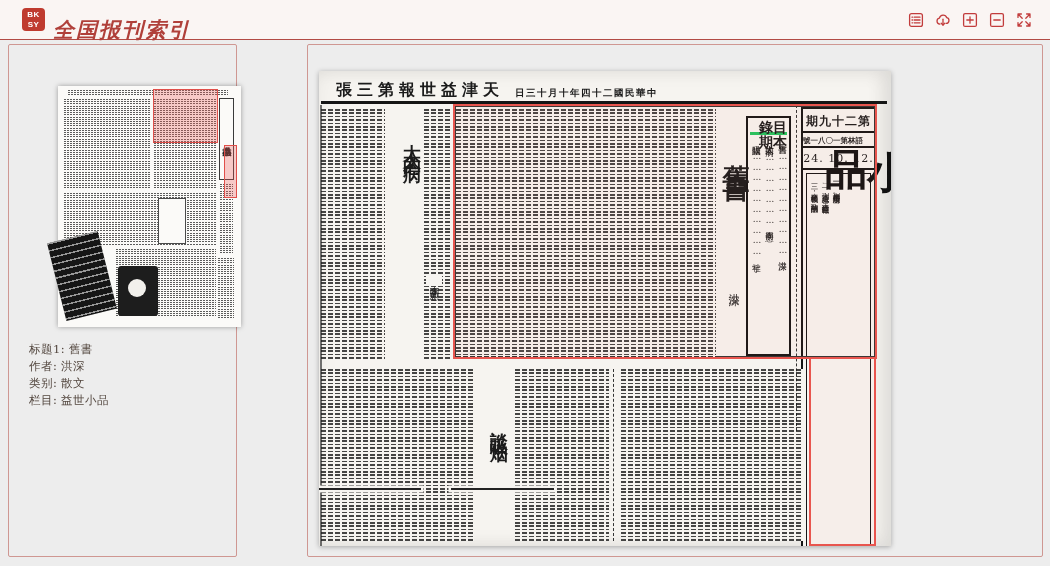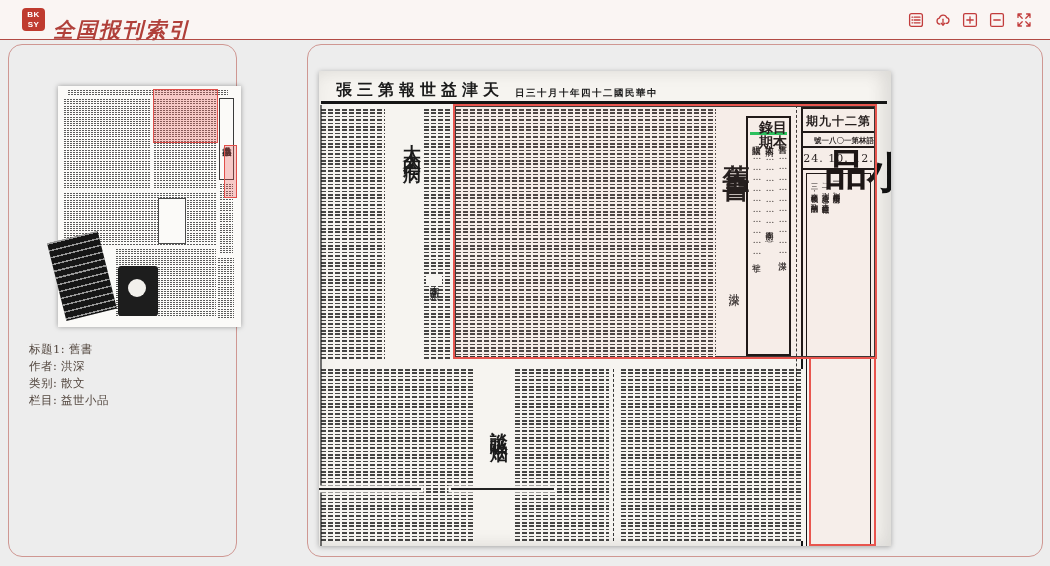--- a/index.html
+++ b/index.html
@@ -20,21 +20,21 @@
   .app-header{position:absolute;left:0;top:0;width:1050px;height:40px;background:var(--header-bg);border-bottom:1px solid #b24a44;}
   .seal{position:absolute;left:22px;top:8px;width:23px;height:23px;background:#bf3b2f;border-radius:4px;color:#fff;
         font-family:"Liberation Sans",sans-serif;font-weight:bold;font-size:8px;line-height:10px;text-align:center;padding-top:2px;letter-spacing:.5px;}
   .brand{position:absolute;left:53px;top:16px;font-size:21px;color:var(--accent);font-weight:bold;font-style:italic;letter-spacing:2px;white-space:nowrap;}
   .app-title{position:absolute;left:50%;top:11px;transform:translateX(-50%);font-size:15px;color:#9c3136;font-weight:bold;letter-spacing:.5px;white-space:nowrap;}
   .toolbar{position:absolute;right:18px;top:12px;display:flex;gap:11px;}
   .tb-btn{width:16px;height:16px;background:none;border:none;padding:0;cursor:pointer;display:block;}
   .tb-btn svg{display:block;stroke:var(--icon-red);fill:none;stroke-width:1.3;stroke-linecap:round;stroke-linejoin:round;}
 
   
-  .panel{position:absolute;border:1px solid var(--panel-border);border-radius:14px;background:transparent;}
+  .panel{position:absolute;border:1px solid var(--panel-border);border-radius:2px;background:transparent;}
   .panel-left{left:8px;top:44px;width:229px;height:513px;}
   .panel-right{left:307px;top:44px;width:736px;height:513px;}
 
   
   .cols{position:absolute;
     background-image:
       repeating-linear-gradient(to right, transparent 0 5px, var(--paper) 5px 7px),
       repeating-linear-gradient(to bottom, rgba(25,25,25,.8) 0 1.6px, transparent 1.6px 3.4px);}
   .tcols{position:absolute;
     background-image:
@@ -74,21 +74,21 @@
   .np-date{position:absolute;left:196px;top:16px;font-size:9.5px;font-weight:bold;letter-spacing:1.5px;white-space:nowrap;}
   .np-rule{position:absolute;left:2px;top:30px;width:566px;height:2.5px;background:#151515;}
 
   
   .mast{position:absolute;left:482px;top:34px;width:75px;height:441px;border:2px solid #151515;border-bottom:none;
         display:flex;flex-direction:column;background:var(--paper);}
   .mh-cal{position:relative;height:266px;}
   .mh-dash{position:absolute;left:5px;top:4px;bottom:4px;border-left:2px dashed #333;}
   .mh-title{position:absolute;left:22px;top:10px;font-size:42px;font-weight:bold;letter-spacing:16px;line-height:1;color:#111;}
   .mh-issue{border-top:2px solid #151515;height:24px;line-height:24px;text-align:center;font-weight:bold;font-size:12px;letter-spacing:1px;}
-  .mh-series{border-top:2px solid #151515;height:15px;line-height:15px;text-align:right;font-weight:bold;font-size:7.5px;}
+  .mh-series{border-top:2px solid #151515;height:15px;line-height:15px;text-align:left;font-weight:bold;font-size:7.5px;}
   .mh-date{border-top:2px solid #151515;height:22px;line-height:22px;text-align:center;font-size:11px;letter-spacing:1px;}
   .mh-notes{border-top:2px solid #151515;flex:1;padding:3px;}
   .mh-notes-in{border:1px solid #151515;height:100%;padding:3px 2px;}
   .mh-notes-v{height:100%;font-size:7.5px;line-height:11px;letter-spacing:.5px;}
   .mh-notes-v span{display:block;}
 
   .np-divider{position:absolute;left:477px;top:34px;height:326px;border-left:1.5px dashed #333;}
   .np-divider2{position:absolute;left:294px;top:298px;height:172px;border-left:1.5px dashed #333;}
 
   

